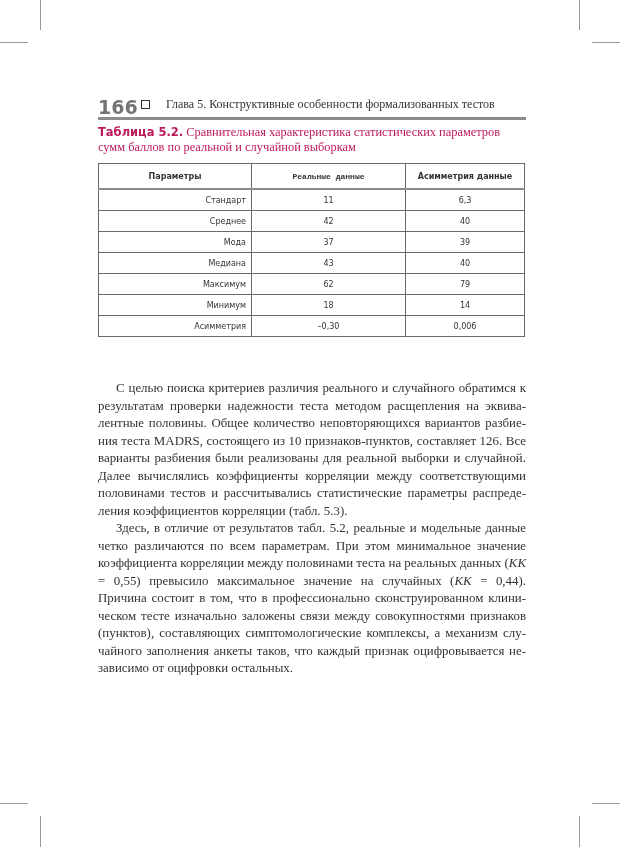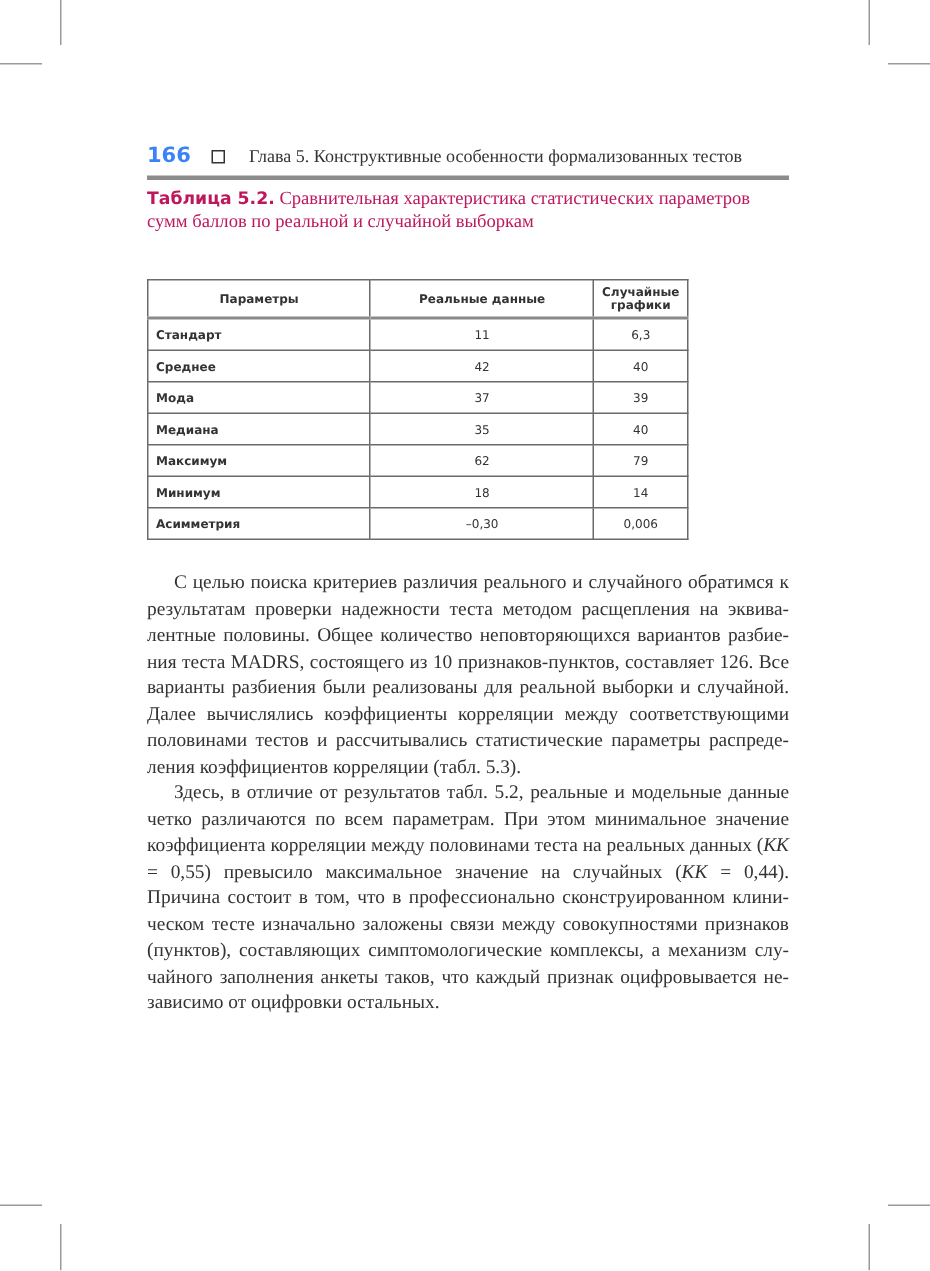--- a/index.html
+++ b/index.html
@@ -1,34 +1,34 @@
 <!DOCTYPE html>
 <html><head>
 <meta charset="utf-8">
 <style>
   html, body { margin: 0; padding: 0; background: #ffffff; }
   body { width: 620px; height: 847px; position: relative; overflow: hidden;
          font-family: "Liberation Serif", "DejaVu Serif", serif; color: #2a2a2a; }
   .crop { position: absolute; background: #9a9a9a; }
   .header { position: absolute; left: 98px; top: 96px; width: 428px; height: 20px; }
   .page-num { position: absolute; left: 0; top: 0; font-family: "DejaVu Sans", sans-serif;
-              font-weight: bold; font-size: 14px; color: #3b82f6; }
+              font-weight: bold; font-size: 19px; color: #737373; }
   .bullet { position: absolute; left: 43px; top: 4px; width: 7px; height: 7px;
             border: 1.3px solid #333; }
   .running { position: absolute; left: 68px; top: 1px; font-size: 12px; color: #333; white-space: nowrap; }
   .rule { position: absolute; left: 98px; top: 117px; width: 428px; height: 3px; background: #8c8c8c; }
   .caption { position: absolute; left: 98px; top: 125px; width: 430px; font-size: 12.4px; line-height: 14.5px; color: #be185d; }
   .caption b { font-family: "DejaVu Sans", sans-serif; font-size: 11.5px; }
-  table { position: absolute; left: 98px; top: 163px; width: 361px; border-collapse: collapse;
-          font-family: "DejaVu Sans", sans-serif; font-size: 8px; color: #333; margin-top: 23px; }
+  table { position: absolute; left: 98px; top: 163px; width: 427px; border-collapse: collapse;
+          font-family: "DejaVu Sans", sans-serif; font-size: 8px; color: #333; }
   th, td { border: 1.2px solid #6a6a6a; height: 20px; padding: 0 5px; }
   th { height: 24px; font-weight: bold; text-align: center; border-bottom: 2.5px solid #8a8a8a; }
   td.c { text-align: center; }
-  td.l { text-align: left; font-weight: bold; }
-  .col1 { width: 142px; } .col2 { width: 143px; }
+  td.l { text-align: right; }
+  .col1 { width: 142px; } .col2 { width: 143px; font-family: Liberation Mono, monospace; }
   .body { position: absolute; left: 98px; top: 380px; width: 428px; font-size: 12.9px;
           line-height: 17.5px; text-align: justify; color: #333; }
   .body p { margin: 0; text-indent: 18px; hyphens: manual; }
   i { font-style: italic; }
 </style>
 </head>
 <body>
 
 <div class="crop" style="left:40px;top:0;width:1px;height:30px;"></div>
 <div class="crop" style="left:0;top:42px;width:28px;height:1px;"></div>
@@ -48,42 +48,42 @@
 
 <div class="caption">
   <b>Таблица 5.2.</b><span> Сравнительная характеристика статистических параметров сумм баллов по реальной и случайной выборкам</span>
 </div>
 
 <table>
   <thead>
     <tr>
       <th class="col1">Параметры</th>
       <th class="col2">Реальные данные</th>
-      <th>Случайные графики</th>
+      <th>Асимметрия данные</th>
     </tr>
   </thead>
   <tbody id="tbody">
       <tr>
         <td class="l">Стандарт</td>
         <td class="c">11</td>
         <td class="c">6,3</td>
       </tr>
       <tr>
         <td class="l">Среднее</td>
         <td class="c">42</td>
         <td class="c">40</td>
       </tr>
       <tr>
         <td class="l">Мода</td>
         <td class="c">37</td>
         <td class="c">39</td>
       </tr>
       <tr>
         <td class="l">Медиана</td>
-        <td class="c">35</td>
+        <td class="c">43</td>
         <td class="c">40</td>
       </tr>
       <tr>
         <td class="l">Максимум</td>
         <td class="c">62</td>
         <td class="c">79</td>
       </tr>
       <tr>
         <td class="l">Минимум</td>
         <td class="c">18</td>

